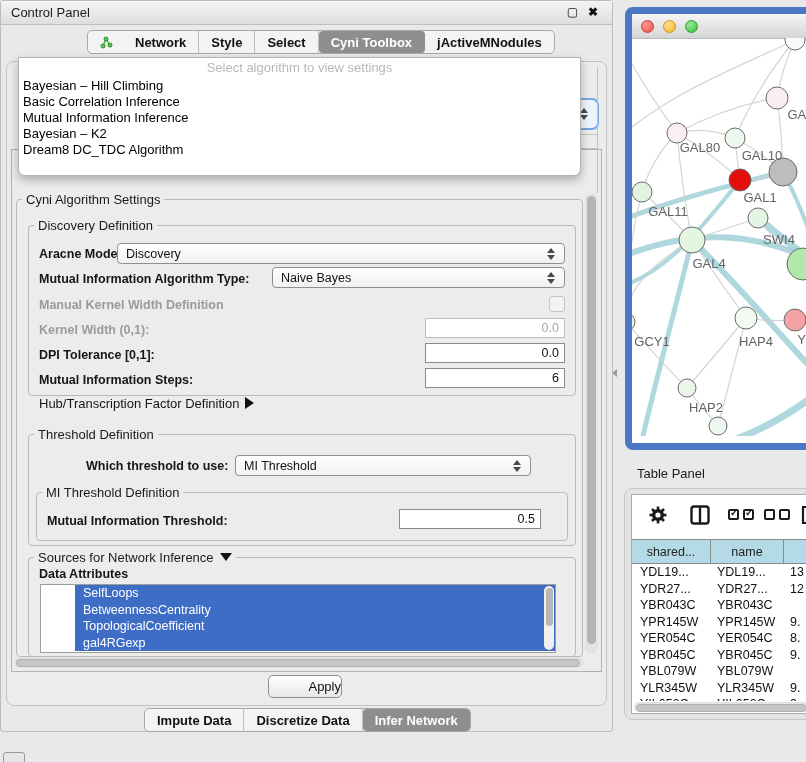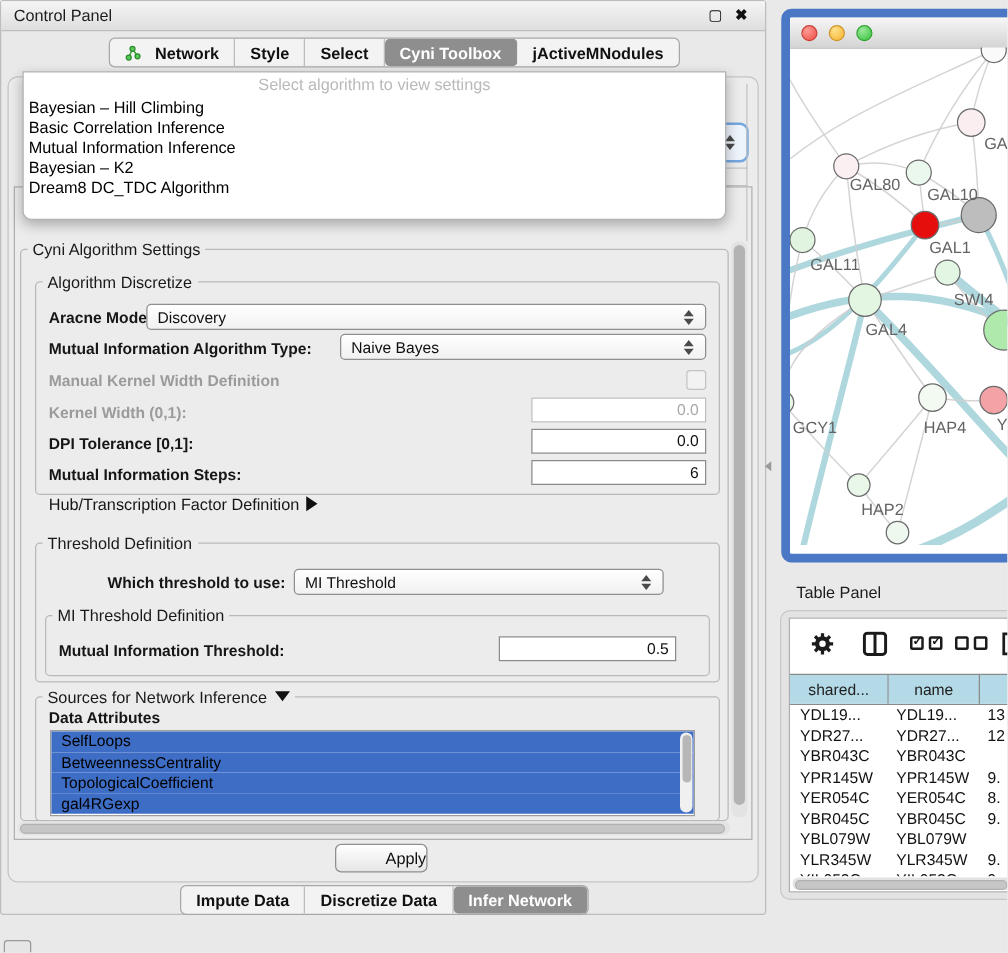--- a/index.html
+++ b/index.html
@@ -13,21 +13,21 @@
   #cp-titlebar{left:0;top:0;right:0;height:23px;
     background:linear-gradient(#f5f5f5,#dedede);border-bottom:1px solid #bfbfbf;}
   #cp-title{left:10px;top:4px;font-size:13px;color:#1c1c1c;}
   .win-btn{top:4px;font-size:12px;color:#111;cursor:default;line-height:14px;}
   #cp-float{right:34px;}
   #cp-close{right:14px;font-weight:bold;}
 
   
   .tabbar{display:flex;align-items:stretch;background:#f3f3f3;border:1px solid #a8a8a8;
     border-radius:5px;height:22px;overflow:hidden;}
-  .tab{display:flex;align-items:center;gap:11px;padding:0 12px;font-size:13px;font-weight:bold;
+  .tab{display:flex;align-items:center;gap:22px;padding:0 12px;font-size:13px;font-weight:bold;
     color:#111;border-right:1px solid #bdbdbd;background:transparent;white-space:nowrap;}
   .tab:last-child{border-right:none;}
   .tab.selected{background:#8e8e8e;color:#fff;border-radius:4px;border-right-color:#8e8e8e;justify-content:flex-end;}
 
   
   #outer-panel{left:5px;top:60px;width:599px;height:643px;background:#ececec;
     border:1px solid #c3c3c3;border-radius:8px;}
   #scrollpane{left:10px;top:148px;width:589px;height:521px;background:#ececec;
     border:1px solid #b0b0b0;}
   fieldset.grp{position:absolute;margin:0;padding:0;border:1px solid #b9b9b9;border-radius:4px;background:transparent;}
@@ -57,22 +57,22 @@
     background:#f2f2f2;}
 
   .tri-right{display:inline-block;width:0;height:0;border-top:6px solid transparent;
     border-bottom:6px solid transparent;border-left:9px solid #111;vertical-align:-1px;margin-left:6px;}
   .tri-down{display:inline-block;width:0;height:0;border-left:6px solid transparent;
     border-right:6px solid transparent;border-top:8px solid #111;vertical-align:1px;margin-left:6px;}
 
   
   #attr-list{left:39px;top:583px;width:514px;height:67px;background:#fff;border:1px solid #9d9d9d;
     overflow:hidden;}
-  .attr-item{height:16.5px;line-height:16.5px;font-size:12.5px;color:#000000;background:#3e6dc6;
-    padding-left:8px;white-space:nowrap;}
+  .attr-item{height:16.5px;line-height:16.5px;font-size:12.5px;color:#ffffff;background:#3e6dc6;
+    padding-left:8px;white-space:nowrap;margin-left:34px;}
   #attr-vscroll{position:absolute;right:1px;top:1px;width:10px;height:64px;background:#f0f0f0;border-radius:5px;}
   #attr-vthumb{position:absolute;left:1.5px;top:2px;width:7px;height:38px;background:#b7b7b7;border-radius:4px;}
 
   
   .vscroll{background:#e3e3e3;border-radius:6px;}
   .vthumb{position:absolute;left:2px;width:9px;background:#b3b3b3;border-radius:5px;}
   .hscroll{background:#e3e3e3;border-radius:6px;}
   .hthumb{position:absolute;top:1.5px;height:8px;background:#c6c6c6;border-radius:5px;border:1px solid #b0b0b0;box-sizing:border-box;}
 
   #apply-btn{left:267px;top:674px;width:72px;height:21px;background:linear-gradient(#ffffff,#e6e6e6);
@@ -174,21 +174,21 @@
     </div>
     <div class="abs stub-line" style="left:596px;top:66px;width:1px;height:126px;"></div>
     <div class="abs stub-line" style="left:578px;top:133px;width:19px;height:1px;"></div>
     <div class="abs stub-line" style="left:578px;top:147px;width:19px;height:1px;"></div>
 
     <fieldset class="grp" style="left:15px;top:191px;width:565px;height:463px;">
       <legend>Cyni Algorithm Settings</legend>
     </fieldset>
 
     <fieldset class="grp" style="left:27px;top:217px;width:546px;height:176px;">
-      <legend class="blue">Algorithm Discretize</legend>
+      <legend class="blue">Discovery Definition</legend>
     </fieldset>
     <span class="lbl" style="left:38px;top:246px;">Aracne Mode:</span>
     <div class="combo" style="left:116px;top:242px;width:448px;">
       <span>Discovery</span>
       <span class="spinner"></span>
     </div>
     <span class="lbl" style="left:38px;top:271px;">Mutual Information Algorithm Type:</span>
     <div class="combo" style="left:271px;top:266px;width:293px;">
       <span>Naive Bayes</span>
       <span class="spinner"></span>

